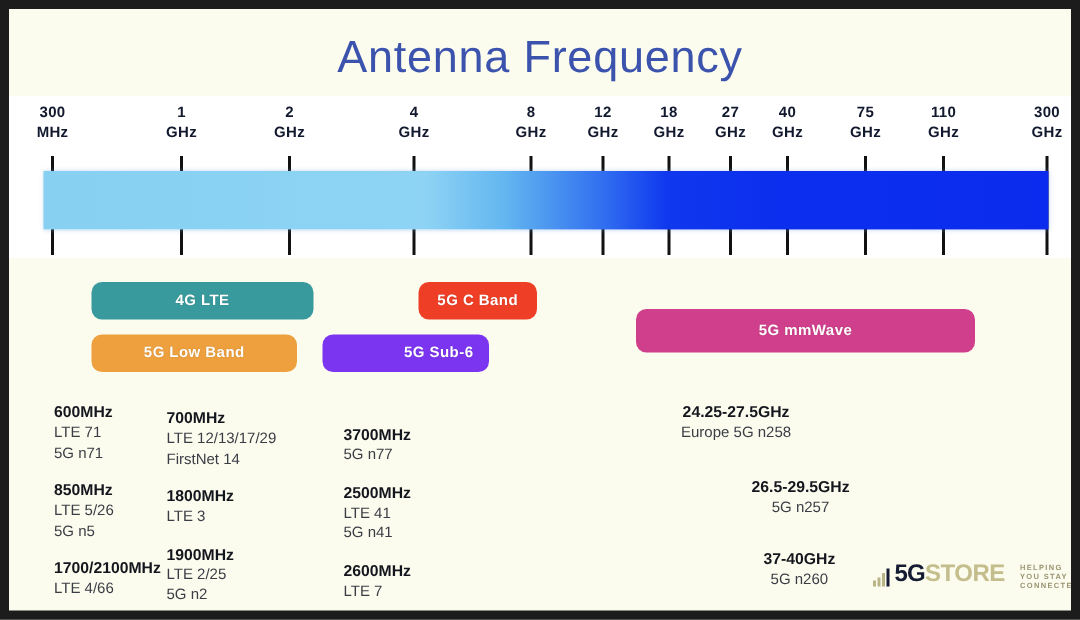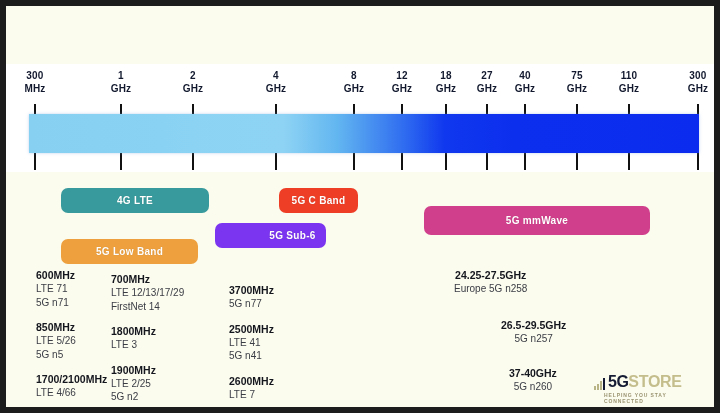--- a/index.html
+++ b/index.html
@@ -101,21 +101,21 @@
     color:#3a3d44;
     line-height:13.5px;
     white-space:nowrap;
   }
   
   #logo {
     position:absolute;
     left:588px; top:368px;
     width:114px; height:30px;
     display:flex;
-    flex-direction:column;
+    flex-direction:row;
     align-items:flex-start;
     justify-content:center;
   }
   #logo-main {
     display:flex; align-items:flex-end;
     height:17px;
   }
   #logo-bars { display:flex; align-items:flex-end; height:12px; margin-right:2px; }
   #logo-bars i {
     display:block; width:2px; margin-right:1px;
@@ -140,20 +140,21 @@
     margin-top:2px; margin-left:10px; font-weight:bold;
   }
 </style>
 </head>
 <body>
 
 <div id="infographic">
 
   <div id="scale-bg"></div>
 
+  <div id="title">Antenna Frequency</div>
 
   <div id="ticks-layer">
       <div class="tick-label" style="left: 29px;"><span>300</span><span class="u">MHz</span></div>
       <div class="tick-label" style="left: 115px;"><span>1</span><span class="u">GHz</span></div>
       <div class="tick-label" style="left: 187px;"><span>2</span><span class="u">GHz</span></div>
       <div class="tick-label" style="left: 270px;"><span>4</span><span class="u">GHz</span></div>
       <div class="tick-label" style="left: 348px;"><span>8</span><span class="u">GHz</span></div>
       <div class="tick-label" style="left: 396px;"><span>12</span><span class="u">GHz</span></div>
       <div class="tick-label" style="left: 440px;"><span>18</span><span class="u">GHz</span></div>
       <div class="tick-label" style="left: 481px;"><span>27</span><span class="u">GHz</span></div>
@@ -176,21 +177,21 @@
       <div class="tick-mark" style="left: 571px;"></div>
       <div class="tick-mark" style="left: 623px;"></div>
       <div class="tick-mark" style="left: 692px;"></div>
     </div>
 
   <div id="spectrum"></div>
 
   <div id="bands-layer">
       <div class="band" style="left: 55px; top: 182px; width: 148px; height: 25px; background: rgb(56, 154, 156);">4G LTE</div>
       <div class="band" style="left: 273px; top: 182px; width: 79px; height: 25px; background: rgb(238, 62, 38);">5G C Band</div>
-      <div class="band" style="left: 55px; top: 217px; width: 137px; height: 25px; background: rgb(237, 160, 61); margin-top: 16px;">5G Low Band</div>
+      <div class="band" style="left: 55px; top: 217px; width: 137px; height: 25px; background: rgb(237, 160, 61);">5G Low Band</div>
       <div class="band" style="left: 209px; top: 217px; width: 111px; height: 25px; background: rgb(123, 52, 239); padding-left: 44px;">5G Sub-6</div>
       <div class="band" style="left: 418px; top: 200px; width: 226px; height: 29px; background: rgb(208, 63, 139);">5G mmWave</div>
     </div>
 
   <div id="freq-layer">
       <div class="freq-col" style="left: 30px; top: 262px;">
         <div class="freq-group">
           <div class="freq-head">600MHz</div>
           <div class="freq-line">LTE 71</div>
           <div class="freq-line">5G n71</div>

